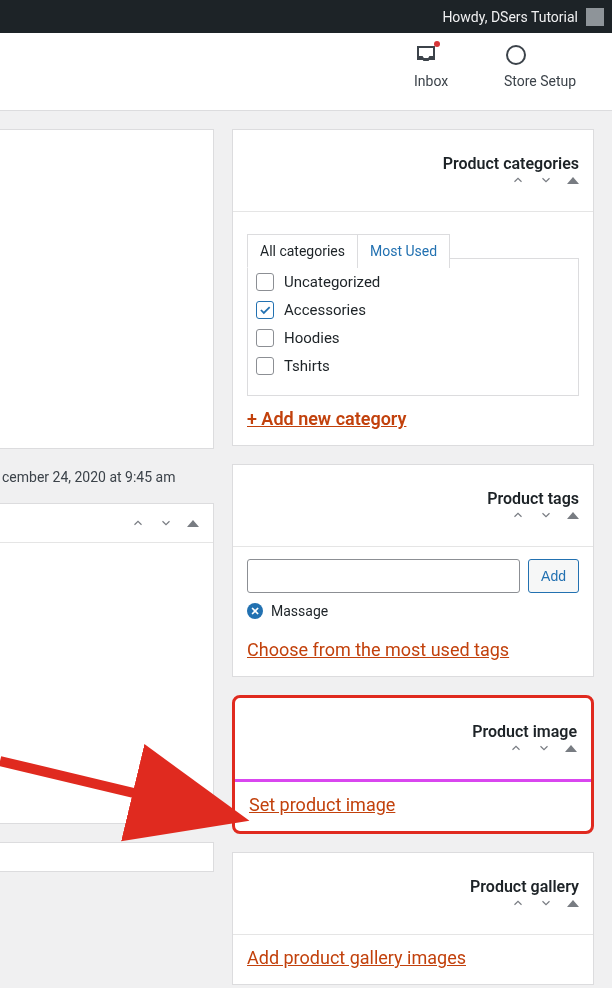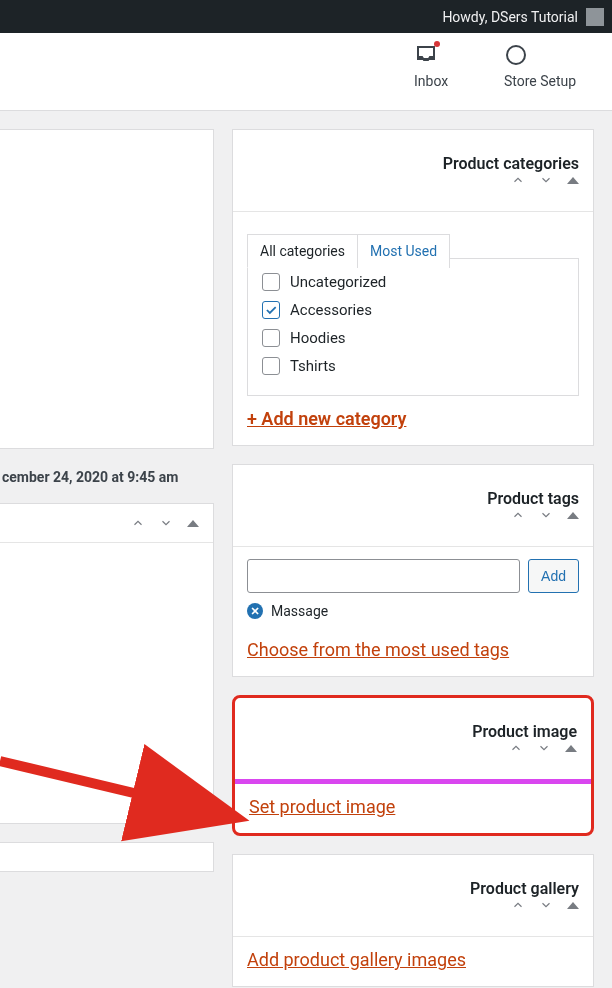--- a/index.html
+++ b/index.html
@@ -73,21 +73,20 @@
     border:1px solid #dcdcde;
     height: 320px;
     border-left: none;
     margin-bottom: 14px;
   }
   .revision-text {
     font-size: 14px;
     color:#3c434a;
     padding: 6px 2px 18px 2px;
     white-space: nowrap;
-    font-weight: bold;
   }
   .left-box {
     background:#fff;
     border:1px solid #dcdcde;
     margin-bottom: 18px;
     border-left: none;
   }
   .left-box .handle-area {
     display:flex;
     justify-content:flex-end;
@@ -112,21 +111,21 @@
   }
   .metabox.highlight { border: 3px solid #e02a1f; border-radius: 8px; }
   .metabox .header {
     display:flex;
     align-items:flex-end;
     justify-content: space-between;
     padding: 24px 14px;
     border-bottom: 1px solid #e5e5e5;
     flex-direction: column;
   }
-  .metabox.highlight .header { border-bottom: 5px solid #d946ef; }
+  .metabox.highlight .header { border-bottom: 3px solid #d946ef; }
   .metabox .header h2 {
     font-size: 16px;
     font-weight: 600;
     color:#1d2327;
   }
   .handle-icons { display:flex; gap:14px; align-items:center; }
   .chevron { width: 14px; height: 14px; display:flex; align-items:center; justify-content:center;}
   .chevron svg { width:14px; height:14px; stroke:#787c82; stroke-width:2; fill:none;}
   .tri { width: 0; height:0; border-left:6px solid transparent; border-right:6px solid transparent; border-bottom: 7px solid #787c82;}
   .metabox .body { padding: 12px 14px 16px 14px; }
@@ -141,21 +140,21 @@
     background:#fff;
     color:#2271b1;
     cursor:pointer;
     margin-right:-1px;
     position:relative;
     top:10px;
   }
   .tab.active { color:#1d2327; border-bottom: 1px solid #fff; }
   .category-list {
     border:1px solid #dcdcde;
-    padding: 14px 14px 10px 14px;
+    padding: 14px 14px 10px 8px;
   }
   .cat-item {
     display:flex;
     align-items:center;
     margin-bottom: 10px;
     font-size: 15px;
     color:#1d2327;
   }
   .cat-item .cb {
     width: 18px; height: 18px;

